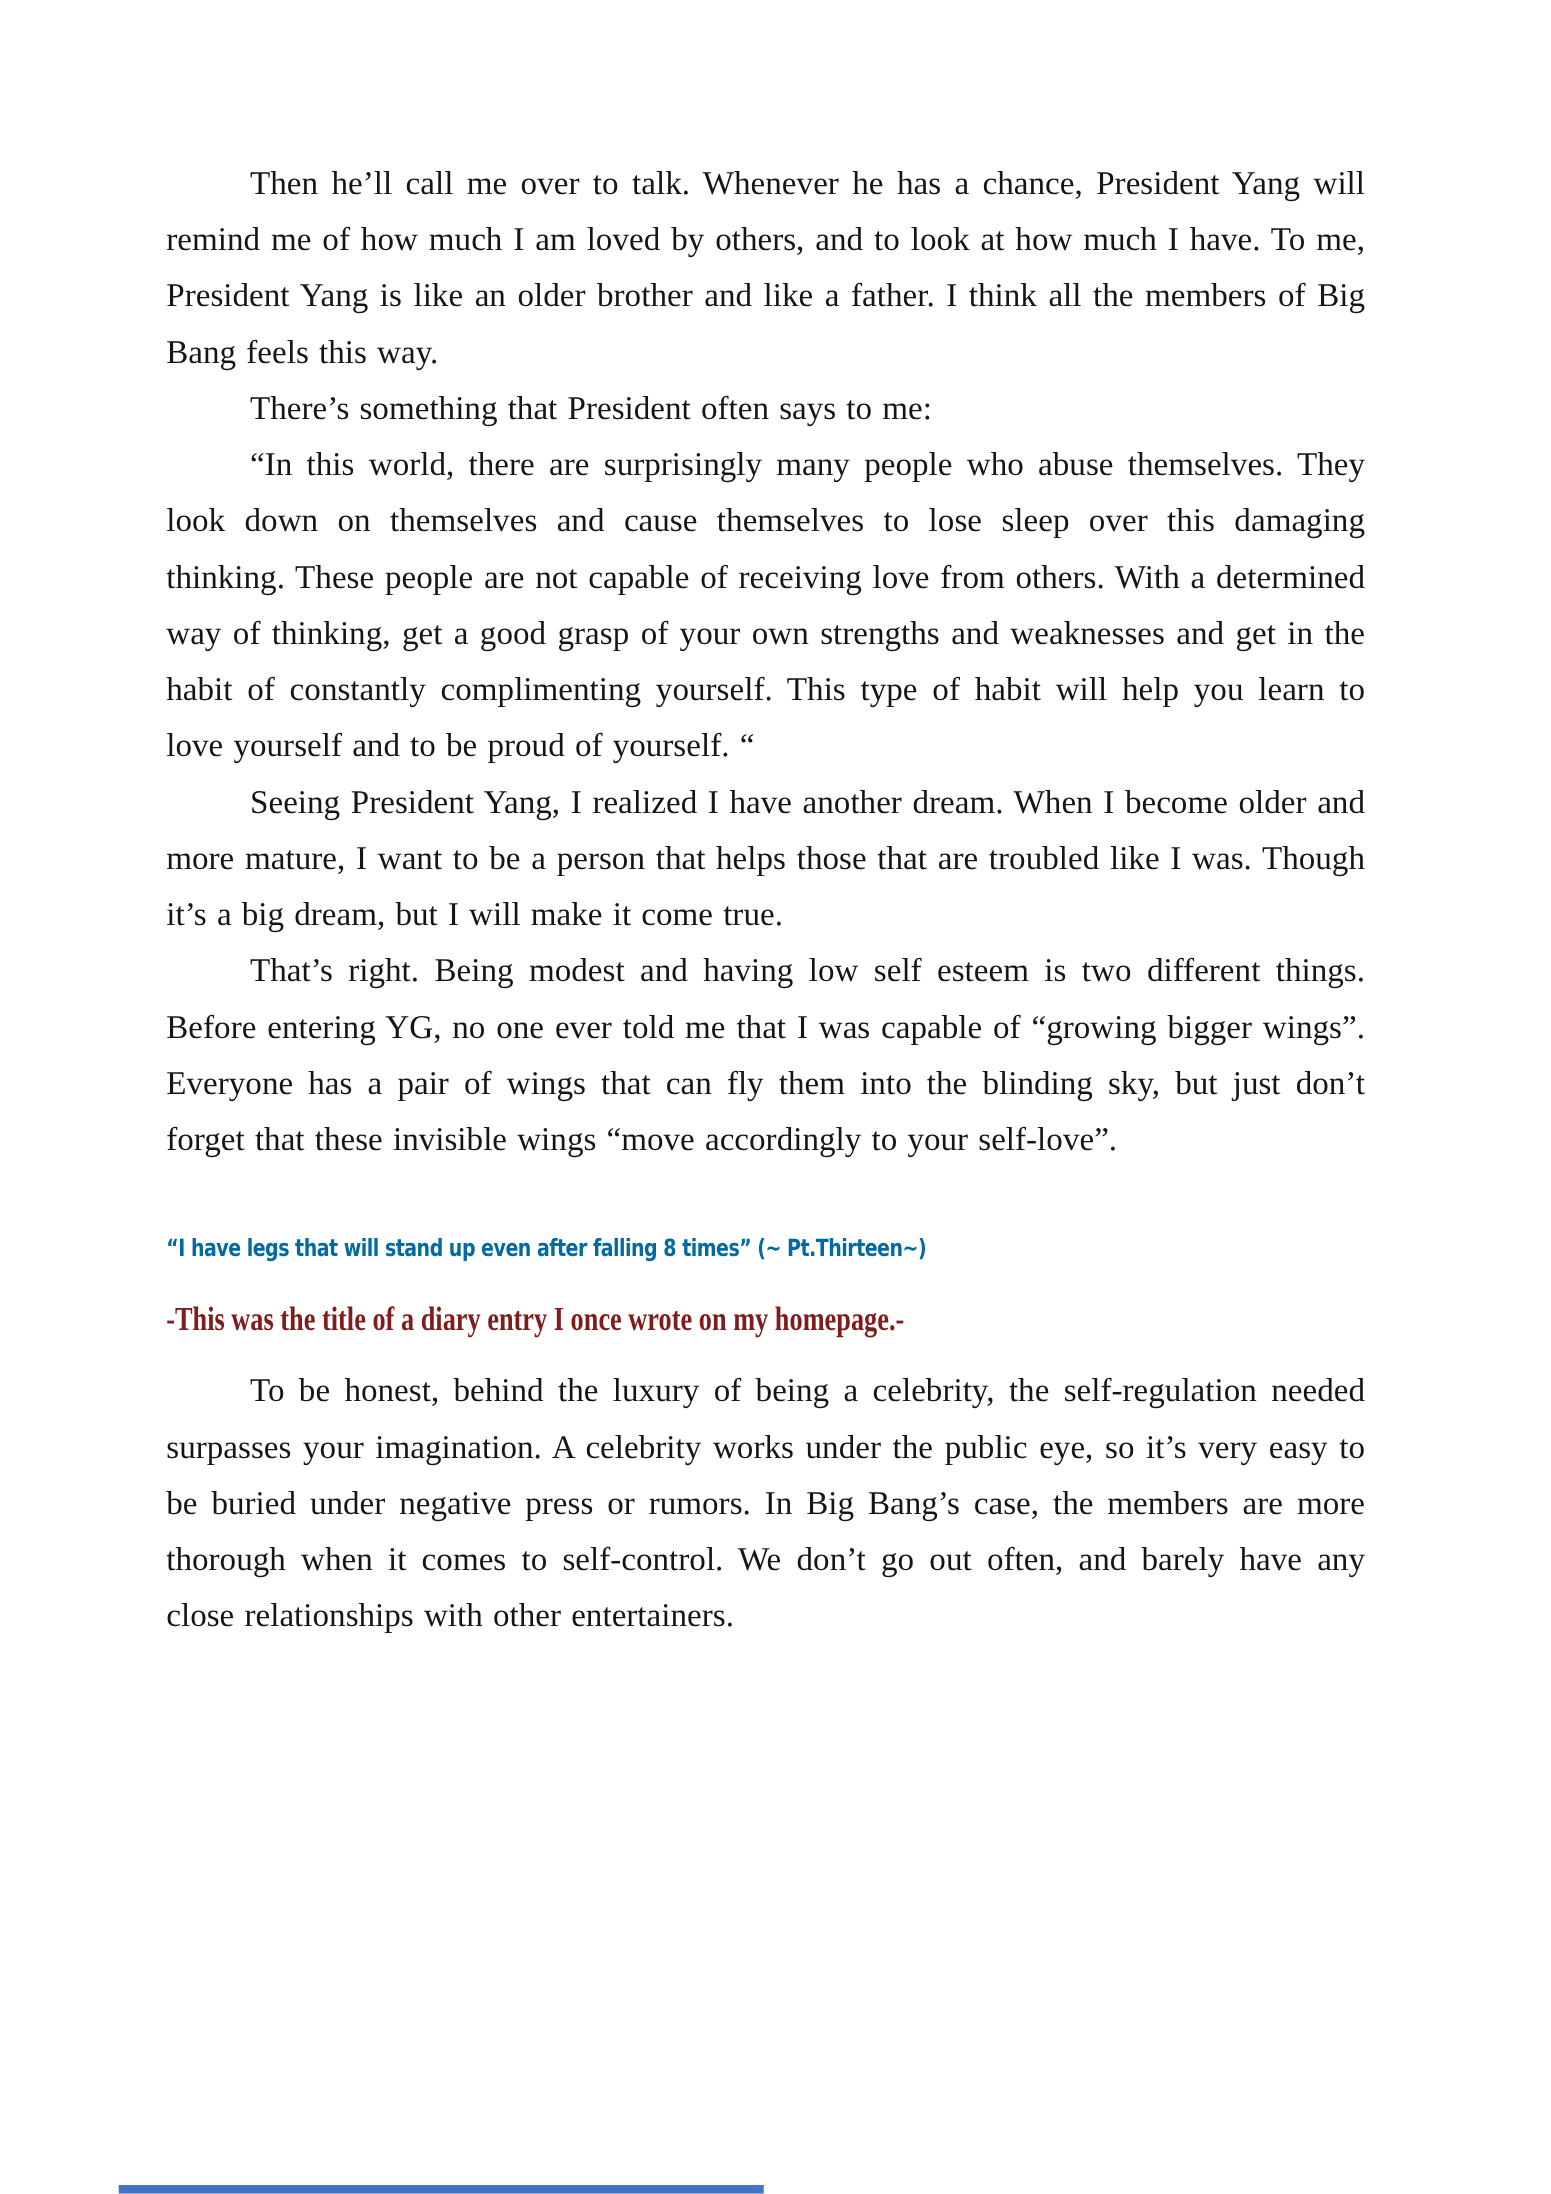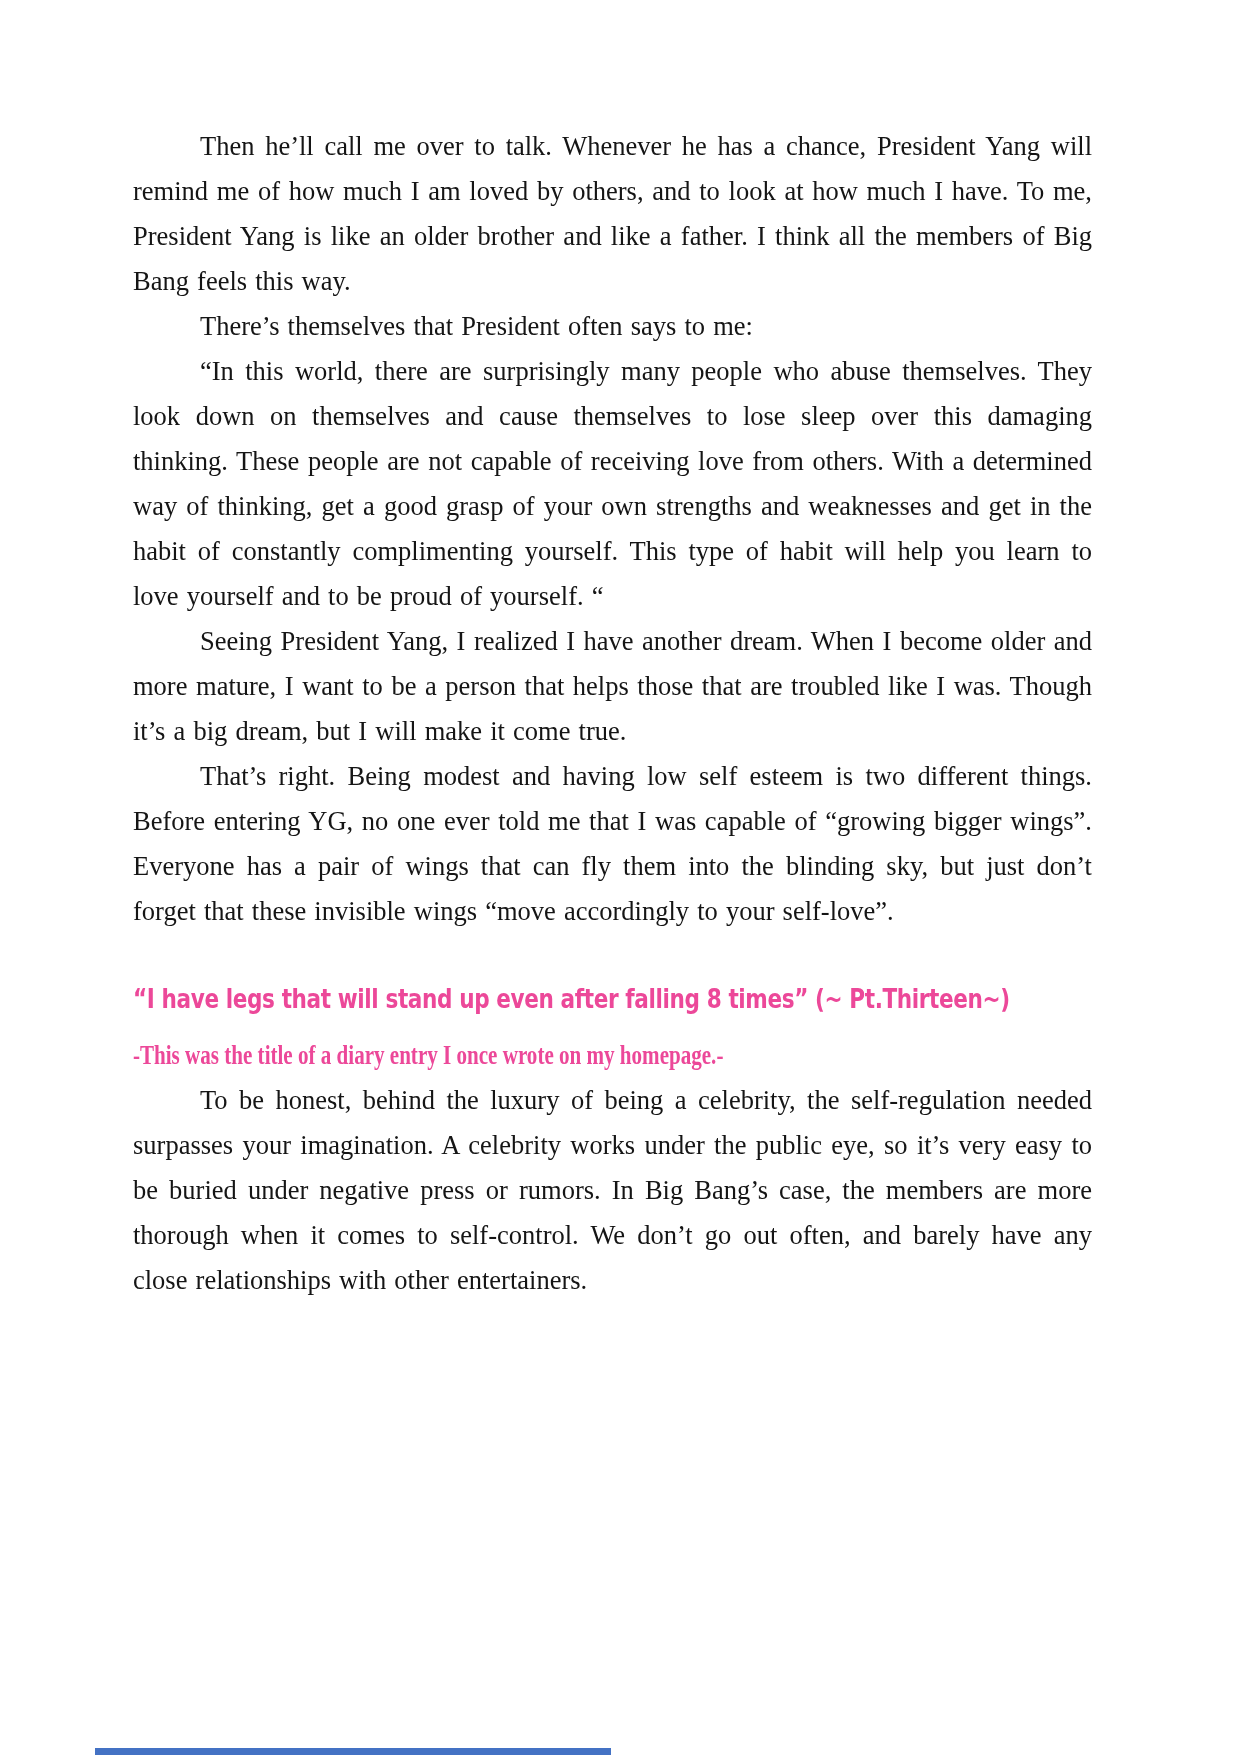--- a/index.html
+++ b/index.html
@@ -28,39 +28,39 @@
     font-size: 26.5px;
     line-height: 45px;
     text-align: justify;
     text-indent: 67px;
     word-spacing: 1.5px;
   }
   .heading {
     margin: 42px 0 0 0;
     font-family: "DejaVu Sans", sans-serif;
     font-weight: bold;
-    font-size: 27px;
+    font-size: 19px;
     line-height: 46px;
     white-space: nowrap;
-    color: #ec4899;
+    color: #0369a1;
   }
   .heading .squish {
     display: inline-block;
     transform: scaleX(0.80);
     transform-origin: 0 50%;
     letter-spacing: -0.5px;
   }
   .subtitle {
-    margin: 12px 0 2px 0;
+    margin: 12px 0 14px 0;
     font-family: "Liberation Serif", serif;
     font-weight: bold;
     font-size: 27px;
     line-height: 42px;
     white-space: nowrap;
-    color: #ec4899;
+    color: #7f1d1d;
   }
   .subtitle .squish {
     display: inline-block;
     transform: scaleX(0.78);
     transform-origin: 0 50%;
   }
   .blue-bar {
     position: absolute;
     left: 95px;
     bottom: 0;
@@ -68,21 +68,21 @@
     height: 7px;
   }
 </style>
 </head>
 <body>
 
 <div class="page">
 
   <p class="body">Then he’ll call me over to talk. Whenever he has a chance, President Yang will remind me of how much I am loved by others, and to look at how much I have. To me, President Yang is like an older brother and like a father. I think all the members of Big Bang feels this way.</p>
 
-  <p class="body">There’s themselves that President often says to me:</p>
+  <p class="body">There’s something that President often says to me:</p>
 
   <p class="body">“In this world, there are surprisingly many people who abuse themselves. They look down on themselves and cause themselves to lose sleep over this damaging thinking. These people are not capable of receiving love from others. With a determined way of thinking, get a good grasp of your own strengths and weaknesses and get in the habit of constantly complimenting yourself. This type of habit will help you learn to love yourself and to be proud of yourself. “</p>
 
   <p class="body">Seeing President Yang, I realized I have another dream. When I become older and more mature, I want to be a person that helps those that are troubled like I was. Though it’s a big dream, but I will make it come true.</p>
 
   <p class="body">That’s right. Being modest and having low self esteem is two different things. Before entering YG, no one ever told me that I was capable of “growing bigger wings”. Everyone has a pair of wings that can fly them into the blinding sky, but just don’t forget that these invisible wings “move accordingly to your self-love”.</p>
 
   <h2 class="heading">
     <span class="squish">“I have legs that will stand up even after falling 8 times” (~ Pt.Thirteen~)</span>
   </h2>

